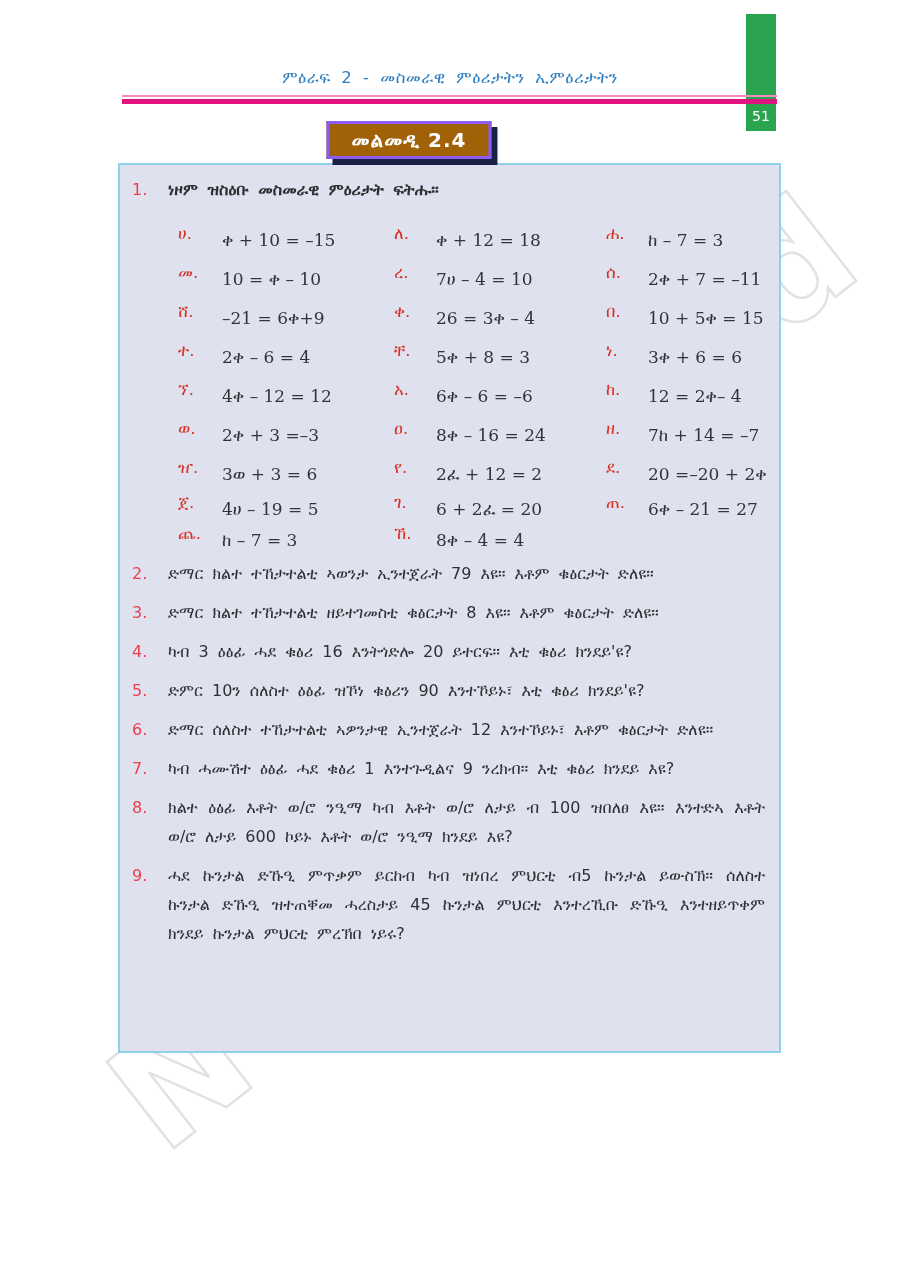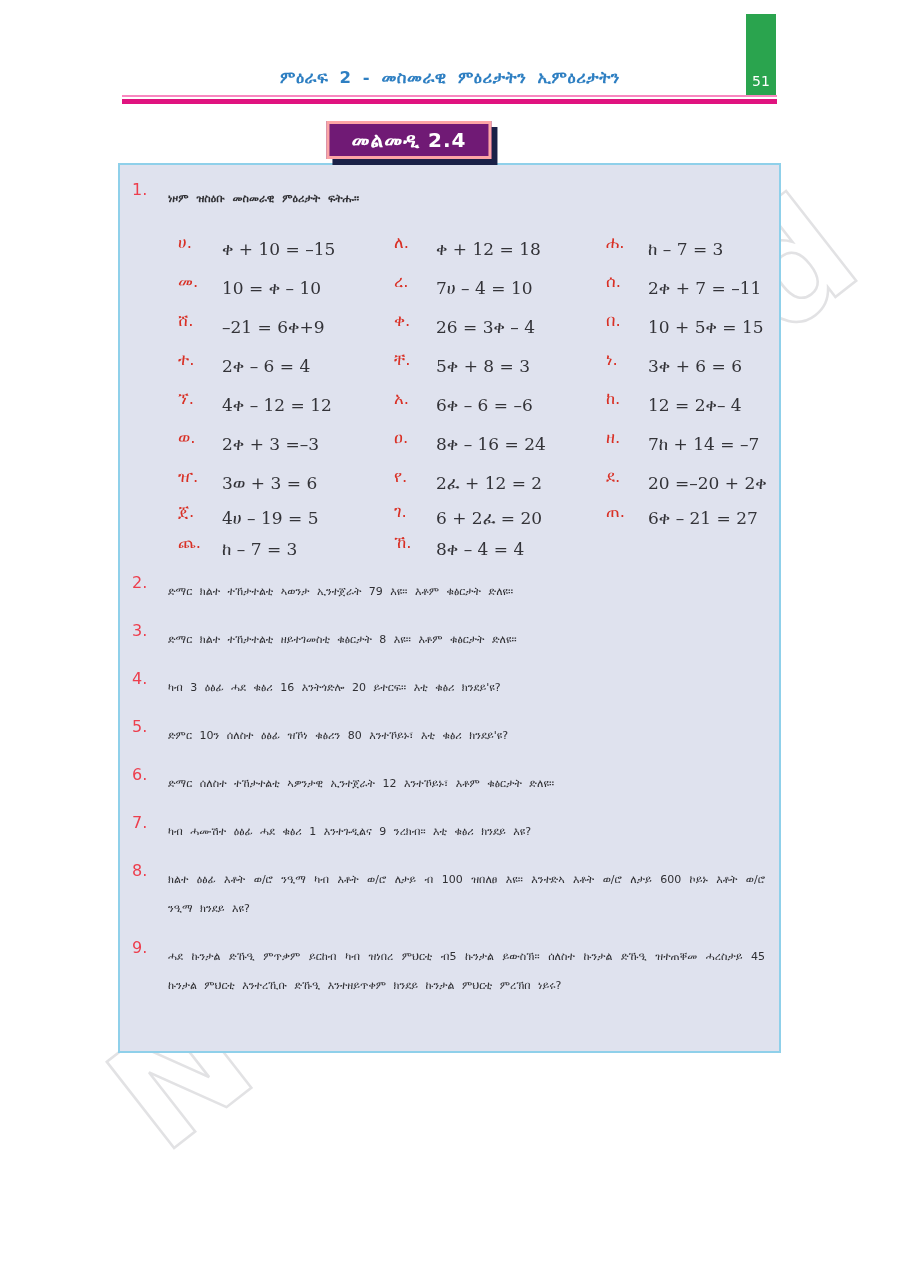--- a/index.html
+++ b/index.html
@@ -23,45 +23,45 @@
     user-select:none;
   }
   .wm-right{ left:738px; top:178px; transform:rotate(-38deg); }
   .wm-left{ left:118px; top:990px; transform:rotate(-38deg); }
 
   
   .header-title{
     position:absolute; top:68px; left:0; width:900px;
     text-align:center;
     color:#2e7fc2;
-    font-size:16.5px; font-weight:bold;
+    font-size:16.5px; font-weight:normal;
     word-spacing:5px; letter-spacing:.5px;
     z-index:3;
   }
   .rule{ position:absolute; left:122px; width:655px; z-index:2; }
   .rule-thin{ top:95px; height:2px; background:#f987c0; }
   .rule-thick{ top:99px; height:5px; background:#e0137f; }
   .page-tab{
     position:absolute; left:746px; top:14px;
-    width:30px; height:82px;
+    width:30px; height:117px;
     background:#2aa44e;
     z-index:1;
     display:flex; align-items:flex-end; justify-content:center;
   }
   .page-tab span{
     color:#ffffff; font-size:14px; line-height:1;
     padding-bottom:8px; position:relative; z-index:3;
   }
 
   
   .plaque{
     position:absolute; top:121px; left:409px;
     transform:translateX(-50%);
-    background:#701a75;
-    border:3px solid #fca5a5;
+    background:#a16207;
+    border:3px solid #8b5cf6;
     box-shadow:6px 6px 0 #1a2147;
     padding:4px 22px;
     z-index:3;
   }
   .plaque span{
     color:#ffffff; font-size:20px; font-weight:bold;
     letter-spacing:1px;
   }
 
   
@@ -79,25 +79,24 @@
   .prob{ display:flex; margin-bottom:10px; }
   .prob-num{
     flex:0 0 36px;
     color:#ed3e4d;
     font-size:16px;
     line-height:29px;
   }
   .prob-text{
     flex:1;
     color:#2f2f33;
-    font-size:11px;
+    font-size:16px;
     line-height:29px;
     text-align:justify;
     word-spacing:4px;
-    margin-top:9px;
   }
   .prob-instruction{
     font-weight:bold;
     text-align:left;
   }
 
   
   .eq-grid{
     display:grid;
     grid-template-columns:44px 172px 42px 170px 42px auto;
@@ -213,21 +212,21 @@
     <div class="prob">
       <span class="prob-num">3.</span>
       <span class="prob-text">ድማር ክልተ ተኸታተልቲ ዘይተገመስቲ ቁፅርታት 8 እዩ። እቶም ቁፅርታት ድለዩ።</span>
     </div>
     <div class="prob">
       <span class="prob-num">4.</span>
       <span class="prob-text">ካብ 3 ዕፅፊ ሓደ ቁፅሪ 16 እንትጎድሎ 20 ይተርፍ። እቲ ቁፅሪ ክንደይ'ዩ?</span>
     </div>
     <div class="prob">
       <span class="prob-num">5.</span>
-      <span class="prob-text">ድምር 10ን ሰለስተ ዕፅፊ ዝኾነ ቁፅሪን 80 እንተኾይኑ፣ እቲ ቁፅሪ ክንደይ'ዩ?</span>
+      <span class="prob-text">ድምር 10ን ሰለስተ ዕፅፊ ዝኾነ ቁፅሪን 90 እንተኾይኑ፣ እቲ ቁፅሪ ክንደይ'ዩ?</span>
     </div>
     <div class="prob">
       <span class="prob-num">6.</span>
       <span class="prob-text">ድማር ሰለስተ ተኸታተልቲ ኣዎንታዊ ኢንተጀራት 12 እንተኾይኑ፣ እቶም ቁፅርታት ድለዩ።</span>
     </div>
     <div class="prob">
       <span class="prob-num">7.</span>
       <span class="prob-text">ካብ ሓሙሽተ ዕፅፊ ሓደ ቁፅሪ 1 እንተጉዲልና 9 ንረክብ። እቲ ቁፅሪ ክንደይ እዩ?</span>
     </div>
     <div class="prob">

